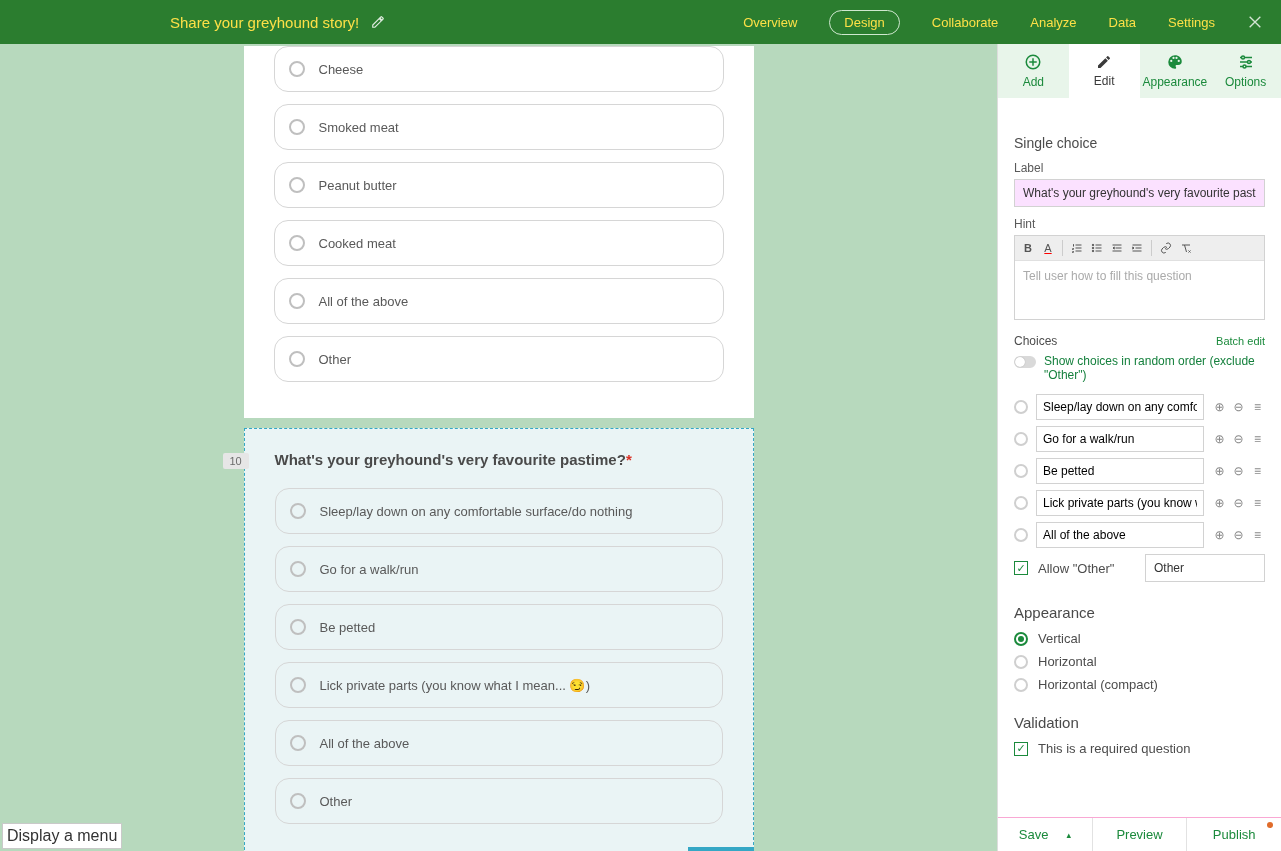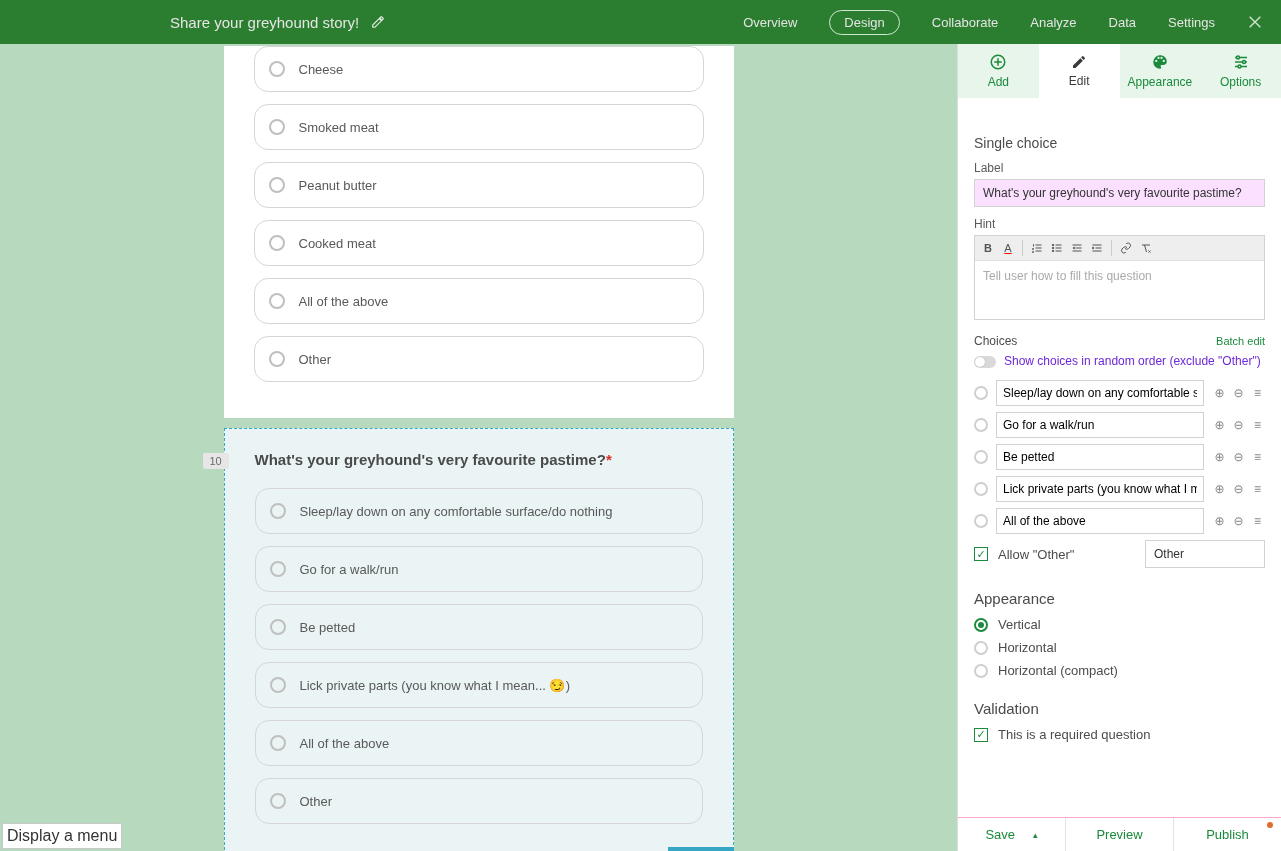--- a/index.html
+++ b/index.html
@@ -13,21 +13,21 @@
     overflow: hidden;
     position: relative;
   }
   
   .topbar {
     background: #2b7d2f;
     height: 44px;
     display: flex;
     align-items: center;
     padding: 0 18px 0 170px;
-    color: #e5e5e5;
+    color: #fde047;
     font-size: 14px;
   }
   .topbar-title {
     font-weight: 400;
     font-size: 15px;
     display: flex;
     align-items: center;
     gap: 12px;
   }
   .edit-title-icon { opacity: .85; }
@@ -131,21 +131,21 @@
     color: #fff;
     display: flex;
     align-items: center;
     justify-content: center;
     font-size: 12px;
     cursor: pointer;
   }
 
   
   .sidepanel {
-    width: 324px;
+    width: 284px;
     background: #fff;
     border-left: 1px solid #ddd;
     display: flex;
     flex-direction: column;
     overflow: hidden;
   }
   .panel-tabs {
     display: flex;
     height: 54px;
   }
@@ -231,21 +231,21 @@
   .batch-edit {
     font-size: 11px;
     color: #1b8a3c;
     cursor: pointer;
   }
   .toggle-row {
     display: flex;
     align-items: flex-start;
     gap: 8px;
     font-size: 12px;
-    color: #6d28d9;
+    color: #15803d;
     margin-bottom: 12px;
   }
   .toggle {
     width: 22px; height: 12px;
     background: #d9d9d9;
     border-radius: 8px;
     position: relative;
     flex-shrink: 0;
     margin-top: 2px;
   }

